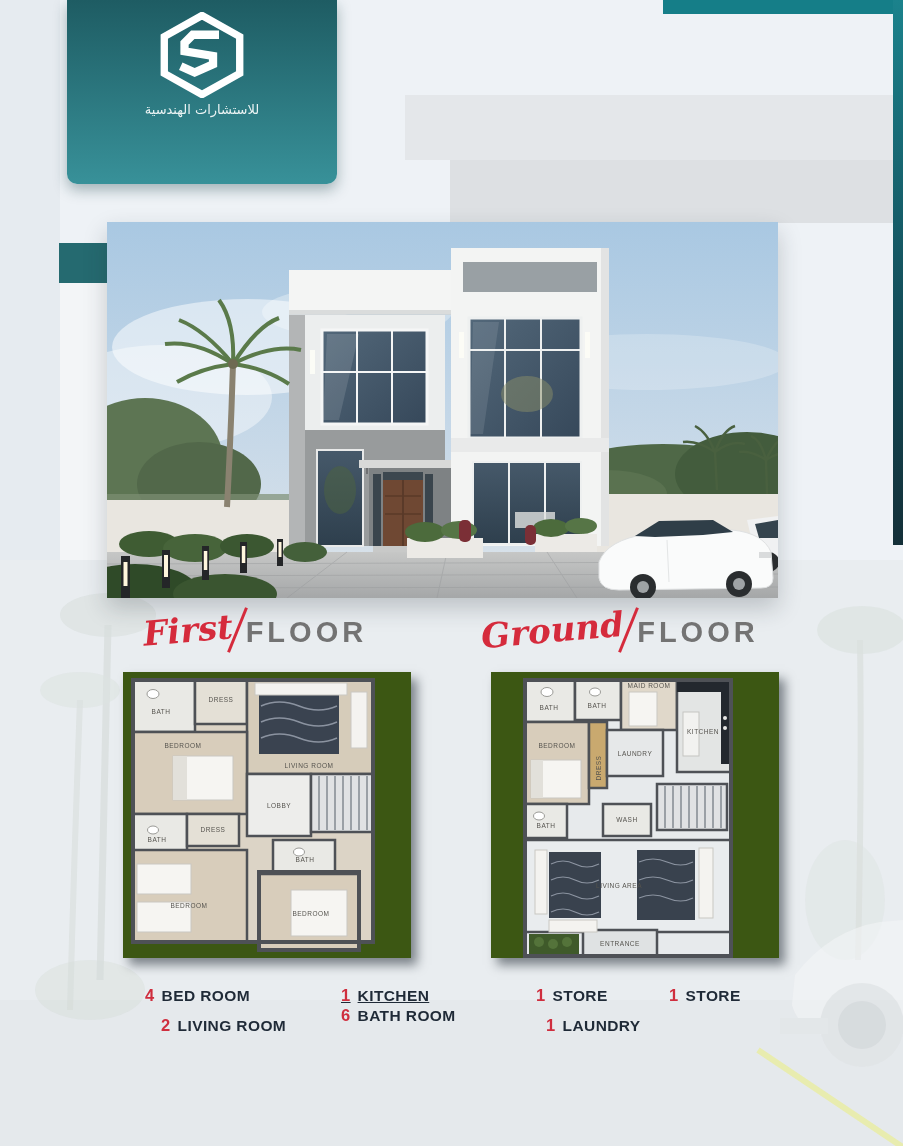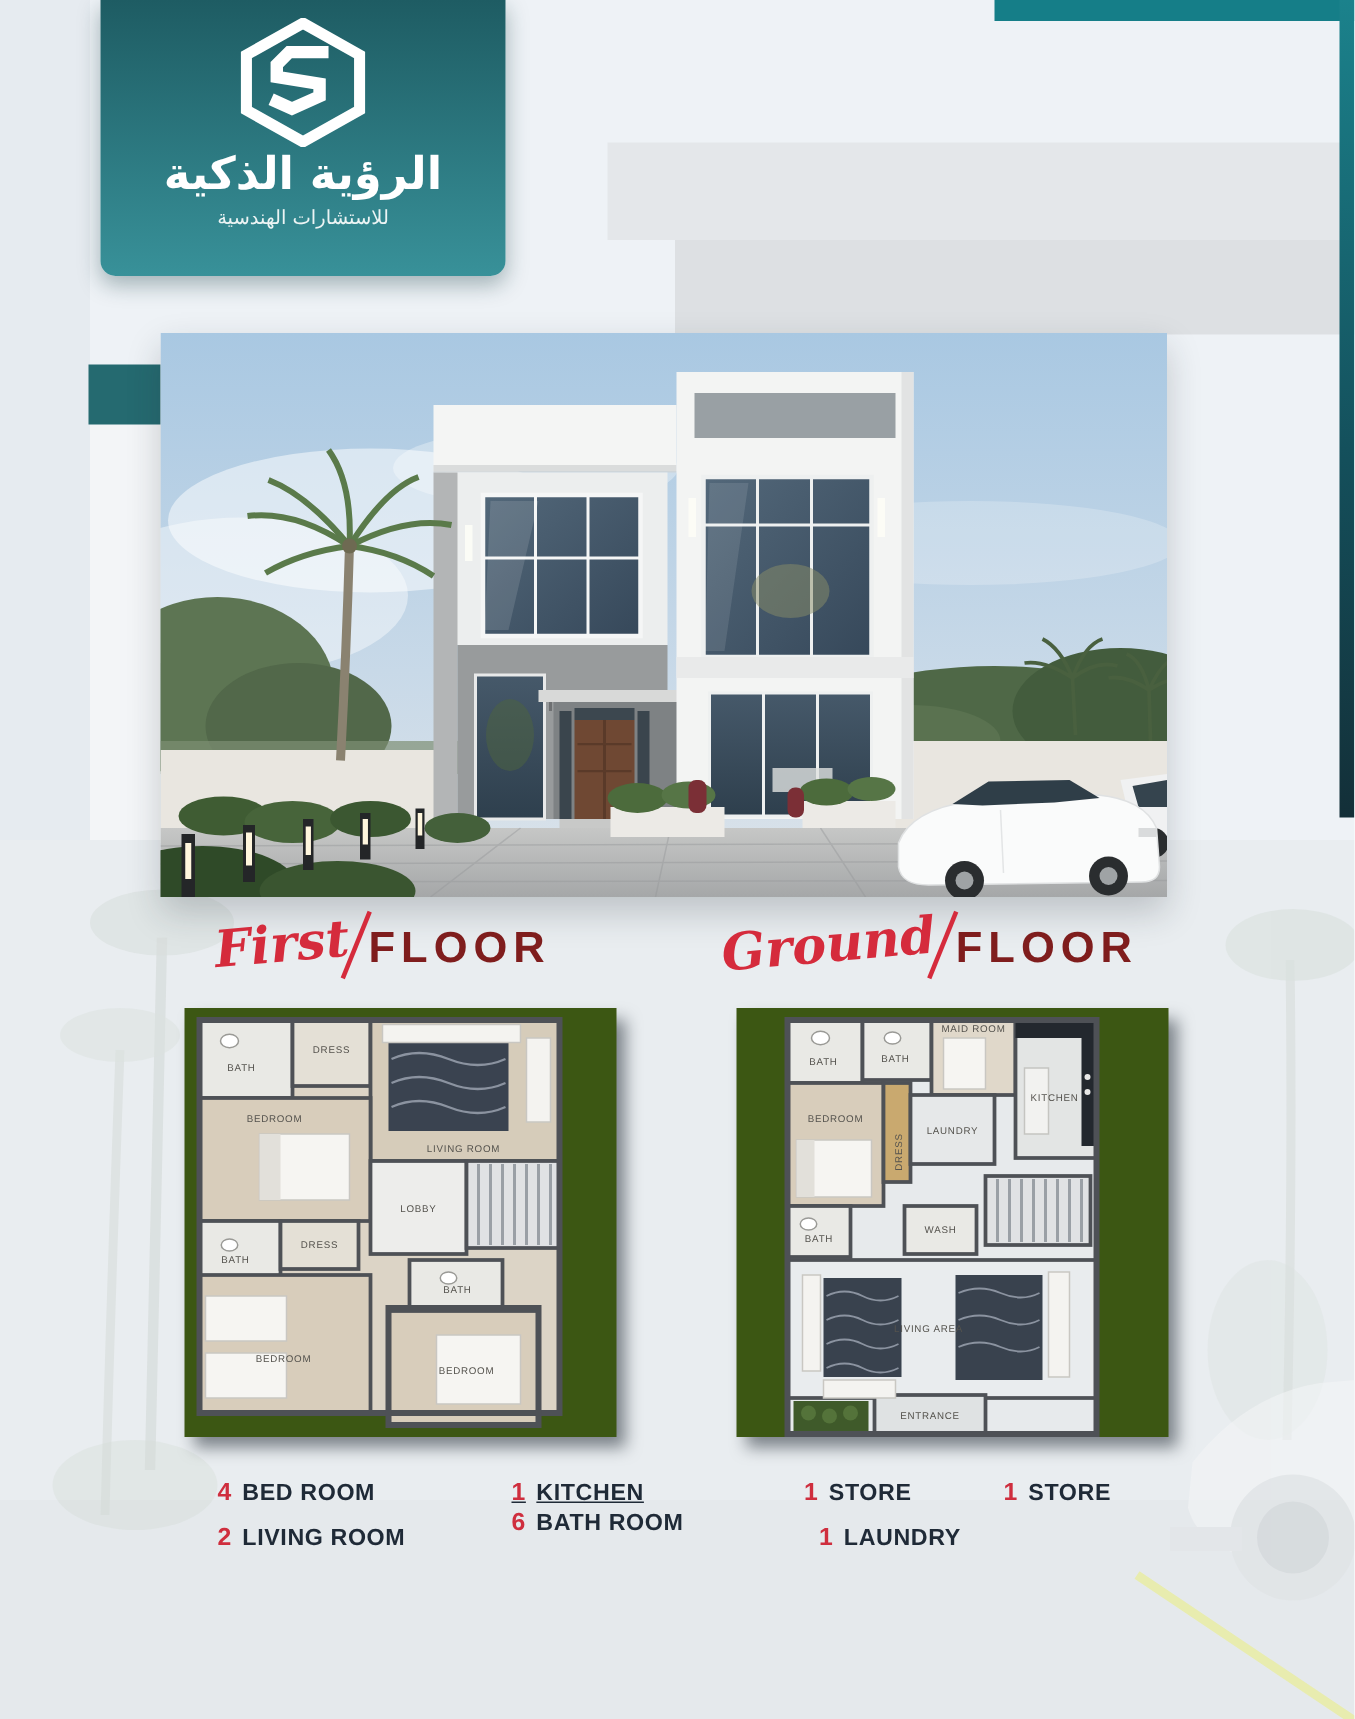--- a/index.html
+++ b/index.html
@@ -35,41 +35,41 @@
 
   
   .floor-heading{position:absolute;top:604px;width:330px;height:56px;
     display:flex;align-items:center;justify-content:center;white-space:nowrap;}
   .floor-heading.first{left:90px;}
   .floor-heading.ground{left:455px;}
   .script-word{font-family:"DejaVu Serif",serif;font-style:italic;font-weight:bold;
     color:#d52b3c;font-size:34px;transform:rotate(-5deg);position:relative;top:-2px;}
   .red-slash{display:inline-block;width:3px;height:48px;background:#d52b3c;
     transform:rotate(22deg);margin:0 7px 0 3px;position:relative;top:-2px;}
-  .floor-word{font-size:29px;font-weight:bold;color:#7f1d1d;letter-spacing:4px;}
+  .floor-word{font-size:29px;font-weight:bold;color:#737373;letter-spacing:4px;}
 
   
   .plan-panel{position:absolute;top:672px;width:288px;height:286px;background:#3c5713;
     box-shadow:6px 7px 10px rgba(15,25,35,.5);}
   .plan-panel.left{left:123px;}
   .plan-panel.right{left:491px;}
   .plan-panel svg{position:absolute;left:0;top:0;}
   .room-label{font-family:"Liberation Sans",sans-serif;font-size:6.5px;fill:#55534e;
     letter-spacing:.5px;text-anchor:middle;}
 
   
   .legend{position:absolute;left:145px;top:986px;width:650px;height:60px;}
   .legend-item{position:absolute;white-space:nowrap;font-size:15.5px;font-weight:bold;
     color:#1f2a37;letter-spacing:.4px;}
   .legend-item .num{color:#cf2e3e;font-size:16.5px;margin-right:7px;}
   .legend-item:nth-child(1){left:0;top:0;}
   .legend-item:nth-child(2){left:196px;top:0;text-decoration:underline;}
   .legend-item:nth-child(3){left:391px;top:0;}
   .legend-item:nth-child(4){left:524px;top:0;}
-  .legend-item:nth-child(5){left:0;top:30px;text-align:center;}
+  .legend-item:nth-child(5){left:16px;top:30px;text-align:center;}
   .legend-item:nth-child(6){left:196px;top:20px;}
   .legend-item:nth-child(7){left:401px;top:30px;}
 </style>
 </head>
 <body>
 
 <div class="poster">
 
   <svg class="bg-svg" width="903" height="1146" viewBox="0 0 903 1146">
     <rect x="0" y="0" width="903" height="1146" fill="#eef2f6"></rect>
@@ -105,21 +105,20 @@
 
   <div class="top-bar"></div>
   <div class="right-strip"></div>
   <div class="teal-square"></div>
 
   <div class="logo-badge">
     <svg class="logo-icon" width="92" height="86" viewBox="0 0 100 92">
       <polygon points="50,3 91,26 91,66 50,89 9,66 9,26" fill="none" stroke="#ffffff" stroke-width="8"></polygon>
       <polyline points="64,24 40,24 31,33 31,42 62,47 62,56 42,65 31,60" fill="none" stroke="#ffffff" stroke-width="9" stroke-linecap="square"></polyline>
     </svg>
-    <div class="logo-title">الرؤية الذكية</div>
     <div class="logo-subtitle">للاستشارات الهندسية</div>
   </div>
 
   <svg class="photo" width="671" height="376" viewBox="0 0 671 376">
     <defs>
       <linearGradient id="sky" x1="0" y1="0" x2="0" y2="1">
         <stop offset="0" stop-color="#a9c8e2"></stop>
         <stop offset="0.6" stop-color="#c8d9e8"></stop>
         <stop offset="1" stop-color="#dde4ea"></stop>
       </linearGradient>

